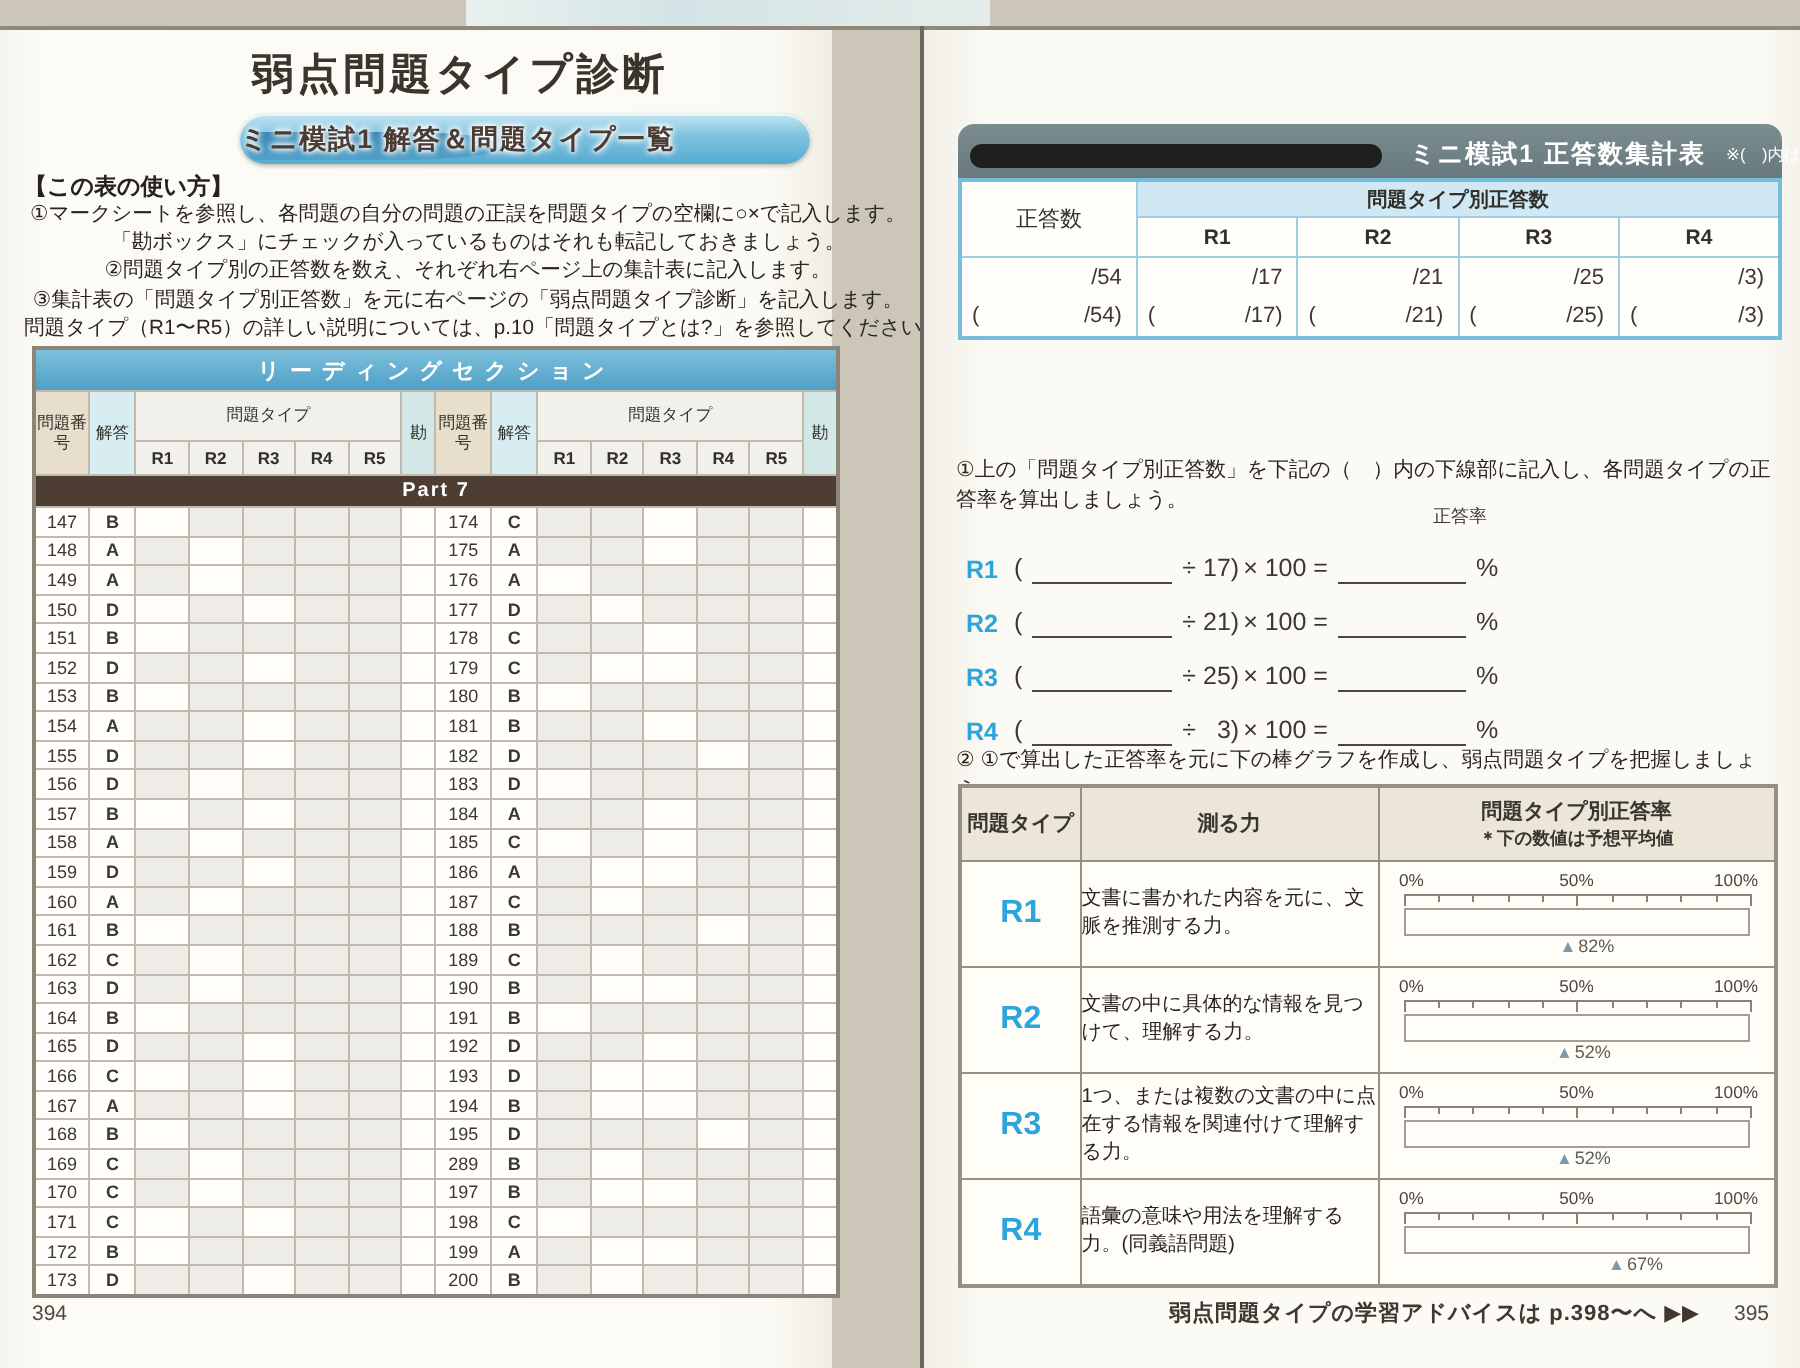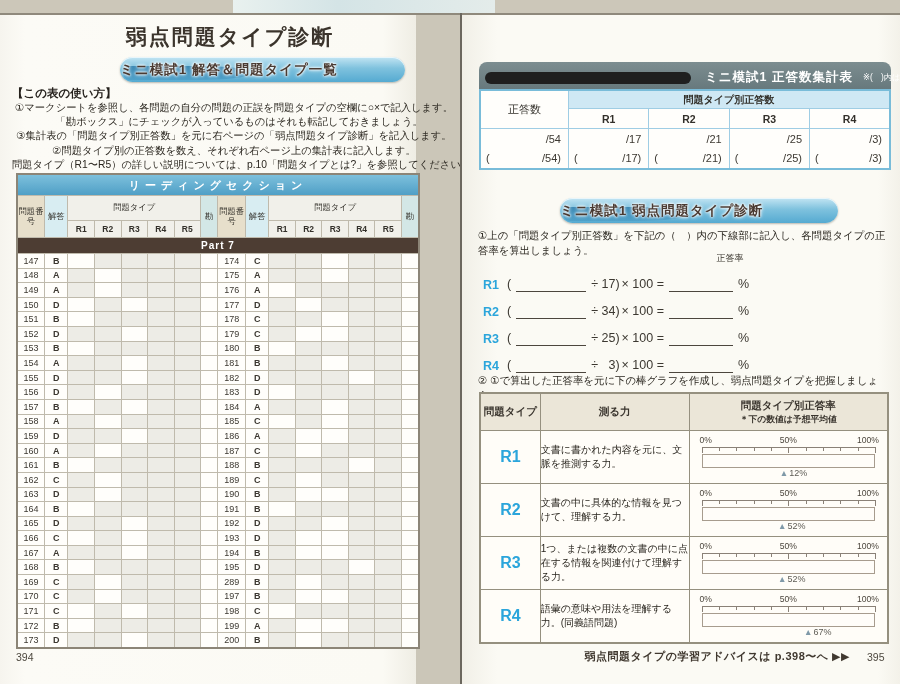--- a/index.html
+++ b/index.html
@@ -110,22 +110,22 @@
 
     <div class="pill-banner left-banner">
       <span class="pill-swoosh"></span>
       <span class="pill-text">ミニ模試1 解答＆問題タイプ一覧</span>
     </div>
 
     <div class="usage-heading">【この表の使い方】</div>
     <div class="usage-lines">
         <div class="usage-line">①マークシートを参照し、各問題の自分の問題の正誤を問題タイプの空欄に○×で記入します。</div>
         <div class="usage-line">　「勘ボックス」にチェックが入っているものはそれも転記しておきましょう。</div>
+        <div class="usage-line">②問題タイプ別の正答数を数え、それぞれ右ページ上の集計表に記入します。</div>
         <div class="usage-line">③集計表の「問題タイプ別正答数」を元に右ページの「弱点問題タイプ診断」を記入します。</div>
-        <div class="usage-line">②問題タイプ別の正答数を数え、それぞれ右ページ上の集計表に記入します。</div>
         <div class="usage-line">問題タイプ（R1〜R5）の詳しい説明については、p.10「問題タイプとは?」を参照してください。</div>
       </div>
 
     <table class="anstable">
       <colgroup>
         <col style="width:27px">
           <col style="width:23px">
           <col style="width:26px">
           <col style="width:26px">
           <col style="width:26px">
@@ -726,30 +726,26 @@
         <td>
               <div class="cellflex">
                 <span>(</span>
                 <span>/3)</span>
               </div>
             </td>
       </tr>
     </tbody>
       </table>
 
-    <div class="pill-banner diag-banner">
-      <span class="pill-swoosh"></span>
-      <span class="pill-text">ミニ模試1 弱点問題タイプ診断</span>
-    </div>
 
     <div class="step-text step1">①上の「問題タイプ別正答数」を下記の（　）内の下線部に記入し、各問題タイプの正答率を算出しましょう。</div>
     <div class="rate-label">正答率</div>
     <div class="formulas">
         <div class="frow"><span class="flabel">R1</span><span class="fpar">(</span><span class="fblank"></span><span class="fdiv">÷ 17)</span><span class="fmul">× 100 =</span><span class="fblank2"></span><span class="fpct">%</span></div>
-        <div class="frow"><span class="flabel">R2</span><span class="fpar">(</span><span class="fblank"></span><span class="fdiv">÷ 34)</span><span class="fmul">× 100 =</span><span class="fblank2"></span><span class="fpct">%</span></div>
+        <div class="frow"><span class="flabel">R2</span><span class="fpar">(</span><span class="fblank"></span><span class="fdiv">÷ 21)</span><span class="fmul">× 100 =</span><span class="fblank2"></span><span class="fpct">%</span></div>
         <div class="frow"><span class="flabel">R3</span><span class="fpar">(</span><span class="fblank"></span><span class="fdiv">÷ 25)</span><span class="fmul">× 100 =</span><span class="fblank2"></span><span class="fpct">%</span></div>
         <div class="frow"><span class="flabel">R4</span><span class="fpar">(</span><span class="fblank"></span><span class="fdiv">÷   3)</span><span class="fmul">× 100 =</span><span class="fblank2"></span><span class="fpct">%</span></div>
       </div>
     <div class="step-text step2">② ①で算出した正答率を元に下の棒グラフを作成し、弱点問題タイプを把握しましょう。</div>
 
     <table class="graphtable">
       <colgroup>
           <col style="width:60px">
           <col style="width:148px">
           <col style="width:198px">
@@ -779,21 +775,21 @@
                 <span class="tick" style="left: 20%;"></span>
                 <span class="tick" style="left: 30%;"></span>
                 <span class="tick" style="left: 40%;"></span>
                 <span class="tick maj" style="left: 50%;"></span>
                 <span class="tick" style="left: 60%;"></span>
                 <span class="tick" style="left: 70%;"></span>
                 <span class="tick" style="left: 80%;"></span>
                 <span class="tick" style="left: 90%;"></span>
                 <span class="tick maj" style="left: 100%;"></span>
                 <div class="gbar"></div>
-                <div class="gmarker" style="left: 53%;"><span class="tri">▲</span><span class="mtext">12%</span></div>
+                <div class="gmarker" style="left: 53%;"><span class="tri">▲</span><span class="mtext">82%</span></div>
               </div>
             </td>
           </tr>
           <tr>
             <td class="g-type">R2</td>
             <td class="g-skill">文書の中に具体的な情報を見つけて、理解する力。</td>
             <td class="g-cell">
               <div class="ruler">
                 <span class="sl sl0">0%</span>
                 <span class="sl sl50">50%</span>

